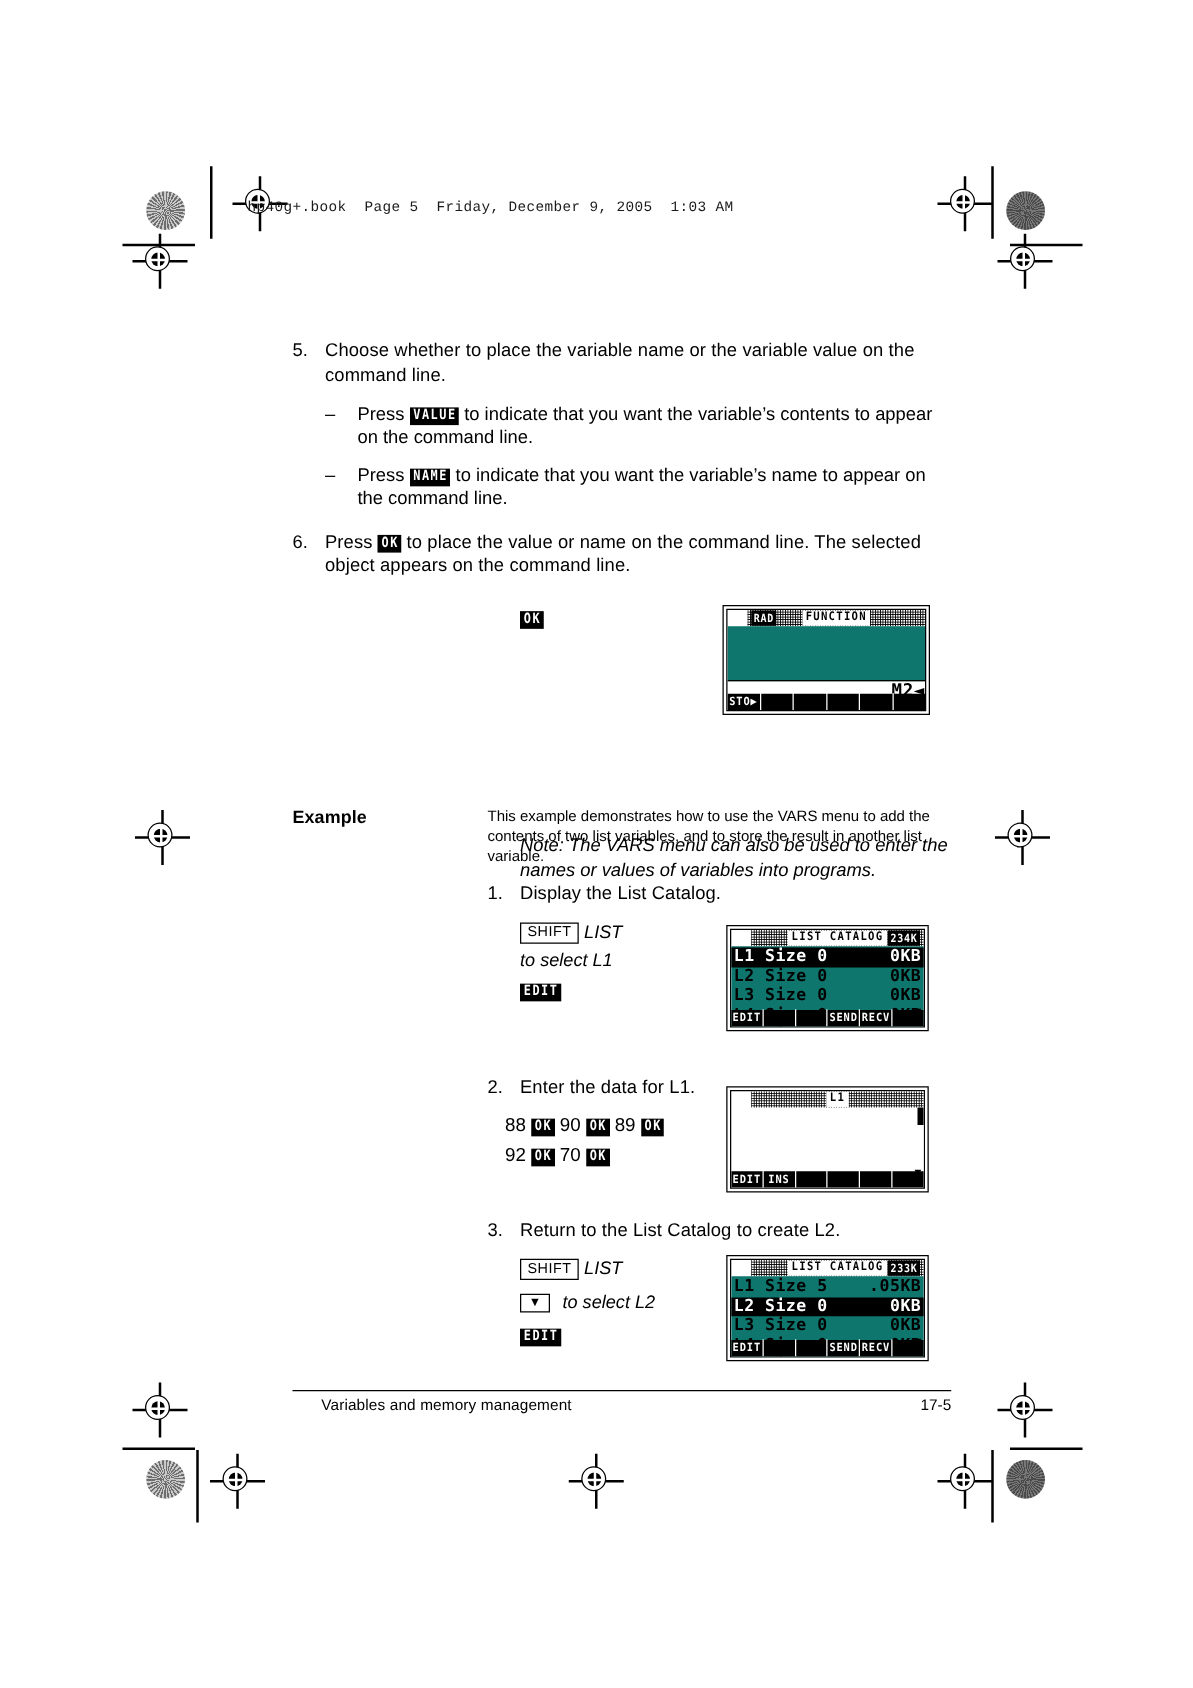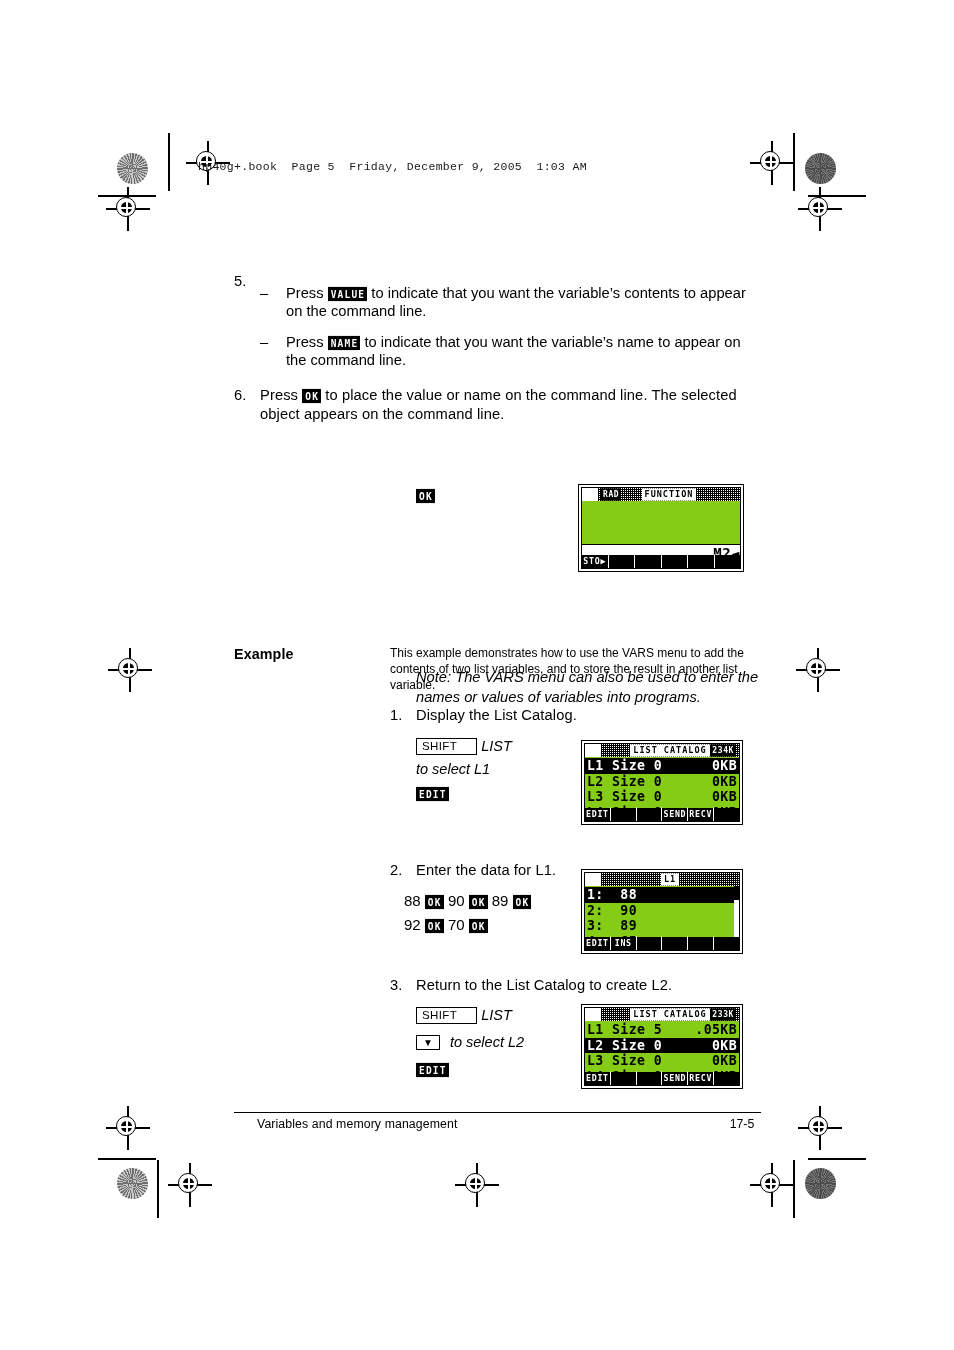--- a/index.html
+++ b/index.html
@@ -166,21 +166,21 @@
     vertical-align: 1px;
     transform: scaleY(1.18);
   }
 
   
   .boxkey {
     display: inline-block;
     border: 1.2px solid #000;
     font-size: 11.5px;
     letter-spacing: 0.4px;
-    padding: 1px 19px 1px 5px;
+    padding: 1px 5px 1px 5px;
     line-height: 1.15;
     vertical-align: 1px;
   }
   .boxkey.arrow {
     font-size: 10px;
     padding: 1px 6px;
     letter-spacing: 0;
   }
   .ital {
     font-style: italic;
@@ -254,21 +254,21 @@
     padding: 0 2px;
     line-height: 11px;
     top: 1px;
     transform: scaleY(1.12);
   }
   .tb-badge.left  { left: 3px; }
   .tb-badge.right { right: 3px; }
 
   .lcd-body {
     position: relative;
-    background: #84cc16;
+    background: #0f766e;
   }
   .lcd-row {
     display: flex;
     justify-content: space-between;
     font-size: 13.2px;
     line-height: 15.5px;
     font-weight: bold;
     letter-spacing: 0.4px;
     padding: 0 2px;
     white-space: pre;
@@ -355,21 +355,21 @@
     top: 1117px;
     font-size: 12.3px;
     letter-spacing: 0.1px;
     margin-left: 23px;
   }
   .footer-right {
     position: absolute;
     left: 723px;
     top: 1117px;
     font-size: 12.3px;
-    text-align: center;
+    text-align: right;
     width: 38px;
   }
 </style>
 </head>
 <body>
 
 <div class="halftone" style="left:117px; top:153px;"></div>
 <div class="trimline" style="left:168px; top:133px; width:1.5px; height:58px;"></div>
 <div class="regmark" style="left:186px; top:141px;">
   <div class="vline"></div>
@@ -451,20 +451,21 @@
 </div>
 <div class="trimline" style="left:793px; top:1160px; width:1.5px; height:58px;"></div>
 <div class="halftone dark" style="left:805px; top:1168px;"></div>
 
 <div class="bookline">hp40g+.book  Page 5  Friday, December 9, 2005  1:03 AM</div>
 
 <div class="content">
 
   <div class="numitem">
     <span class="num">5.</span>
+    <span>Choose whether to place the variable name or the variable value on the command line.</span>
   </div>
 
   <div class="subitem">
     <span class="dash">–</span>
     <span>Press</span>
     <span class="invkey">VALUE</span>
     <span>to indicate that you want the variable’s contents to appear on the command line.</span>
   </div>
 
   <div class="subitem">
@@ -593,37 +594,20 @@
     <span>70</span>
     <span class="invkey">OK</span>
   </div>
 </div>
 
 <div class="lcd" style="left:581px; top:869px; width:162px; height:85px;">
   <div class="lcd-inner">
     <div class="titlebar">
       <span class="tb-title">L1</span>
     </div>
-    <div class="lcd-body" style="height:66px; padding-top:1px;">
-      <div class="lcd-row sel">
-        <span class="lcol">1:  88</span>
-      </div>
-      <div class="lcd-row">
-        <span class="lcol">2:  90</span>
-      </div>
-      <div class="lcd-row">
-        <span class="lcol">3:  89</span>
-      </div>
-      <div class="lcd-row">
-        <span class="lcol">4:  65</span>
-      </div>
-      <div class="lcd-row">
-        <span class="lcol">5:  70</span>
-      </div>
-    </div>
     <div class="lcd-scrollbar" style="top:13px; bottom:13px;">
       <div class="thumb" style="top:0; height:14px;"></div>
     </div>
     <div class="lcd-downarrow" style="top:62px;">▼</div>
     <div class="softbar">
       <span class="sk">EDIT</span>
       <span class="sk">INS</span>
       <span class="sk"></span>
       <span class="sk"></span>
       <span class="sk"></span>

